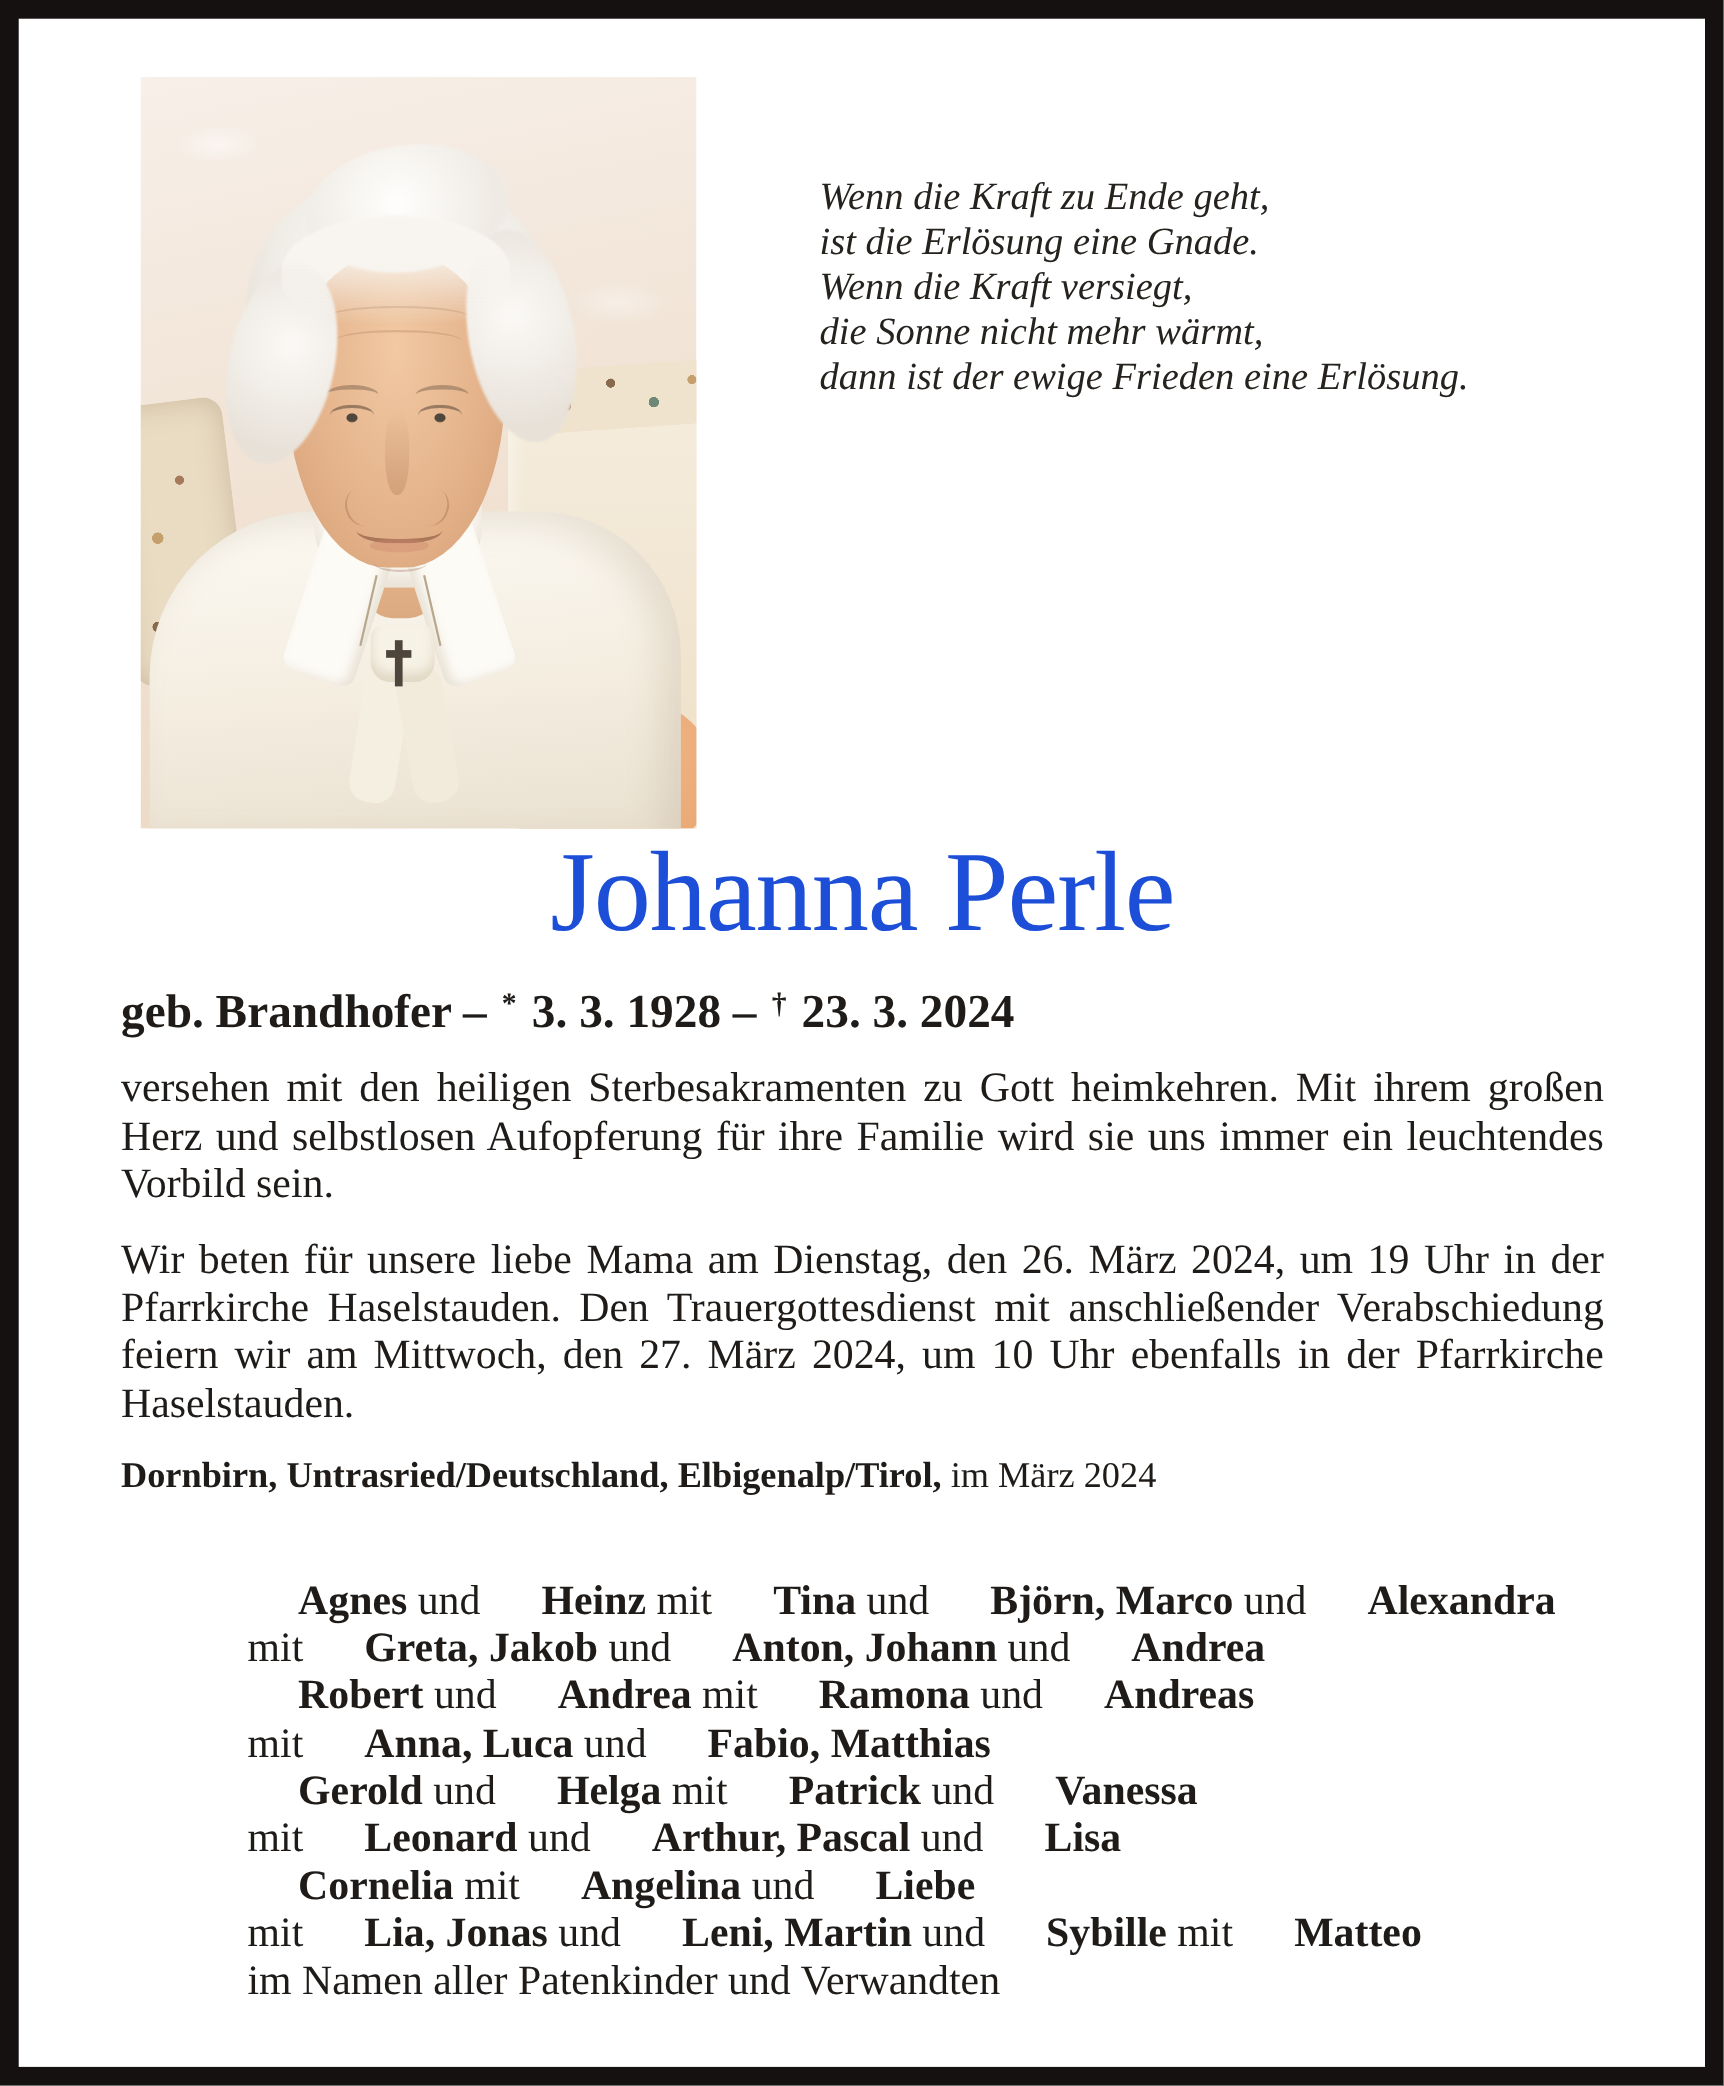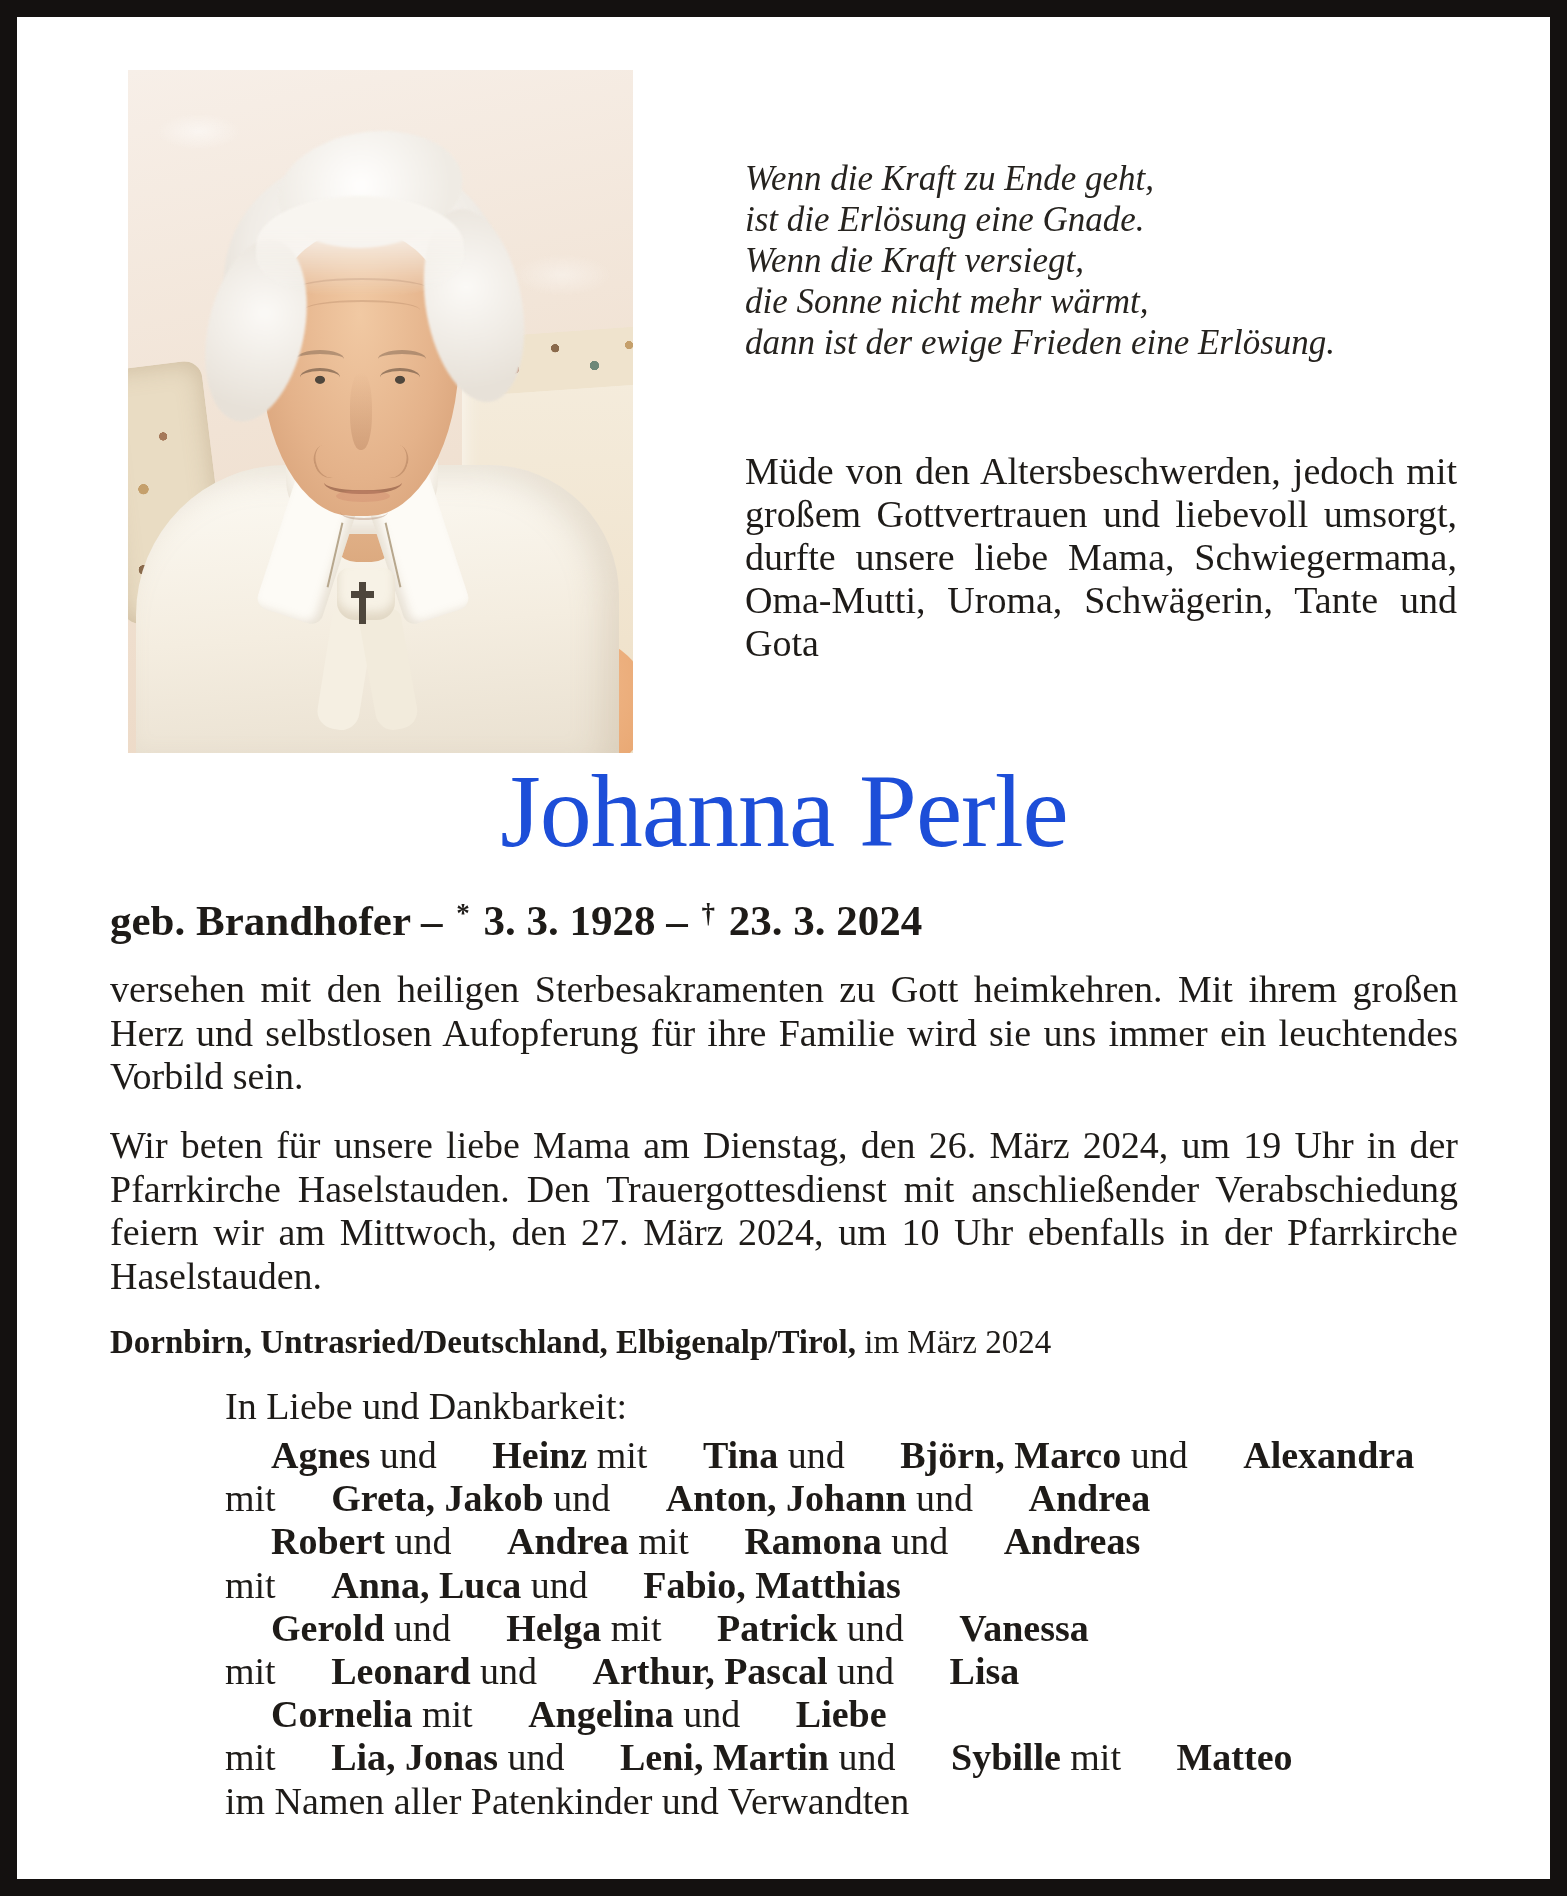--- a/index.html
+++ b/index.html
@@ -209,40 +209,38 @@
   </div>
 
   <div class="poem">
     <div>Wenn die Kraft zu Ende geht,</div>
     <div>ist die Erlösung eine Gnade.</div>
     <div>Wenn die Kraft versiegt,</div>
     <div>die Sonne nicht mehr wärmt,</div>
     <div>dann ist der ewige Frieden eine Erlösung.</div>
   </div>
 
-  <div class="intro">Müde von den Altersbeschwerden, jedoch mit großem Gottvertrauen und liebevoll umsorgt, durfte unsere liebe Mama, Schwiegermama, Oma-Mutti, Uroma, Schwägerin, Tante und Gota</div>
 
   <div class="name">Johanna Perle</div>
 
   <div class="geb">
     <span>geb. Brandhofer –</span>
     <span class="sym">*</span>
     <span>3. 3. 1928 –</span>
     <span class="sym">†</span>
     <span>23. 3. 2024</span>
   </div>
 
   <div class="para para1">versehen mit den heiligen Sterbesakramenten zu Gott heimkehren. Mit ihrem großen Herz und selbstlosen Aufopferung für ihre Familie wird sie uns immer ein leuchtendes Vorbild sein.</div>
   <div class="para para2">Wir beten für unsere liebe Mama am Dienstag, den 26. März 2024, um 19 Uhr in der Pfarrkirche Haselstauden. Den Trauergottesdienst mit anschließender Verabschiedung feiern wir am Mittwoch, den 27. März 2024, um 10 Uhr ebenfalls in der Pfarrkirche Haselstauden.</div>
 
   <div class="location">
     <span class="b">Dornbirn, Untrasried/Deutschland, Elbigenalp/Tirol,</span><span> im März 2024</span>
   </div>
 
-  <div class="gratitude">In Liebe und Dankbarkeit:</div>
 
   <div class="family">
 
   <div><span class="b">Agnes</span><span> und </span><span class="b">Heinz</span><span> mit </span><span class="b">Tina</span><span> und </span><span class="b">Björn, Marco</span><span> und </span><span class="b">Alexandra</span></div>
       <div><span>mit </span><span class="b">Greta, Jakob</span><span> und </span><span class="b">Anton, Johann</span><span> und </span><span class="b">Andrea</span></div>
       <div><span class="b">Robert</span><span> und </span><span class="b">Andrea</span><span> mit </span><span class="b">Ramona</span><span> und </span><span class="b">Andreas</span></div>
       <div><span>mit </span><span class="b">Anna, Luca</span><span> und </span><span class="b">Fabio, Matthias</span></div>
       <div><span class="b">Gerold</span><span> und </span><span class="b">Helga</span><span> mit </span><span class="b">Patrick</span><span> und </span><span class="b">Vanessa</span></div>
       <div><span>mit </span><span class="b">Leonard</span><span> und </span><span class="b">Arthur, Pascal</span><span> und </span><span class="b">Lisa</span></div>
       <div><span class="b">Cornelia</span><span> mit </span><span class="b">Angelina</span><span> und </span><span class="b">Liebe</span></div>

